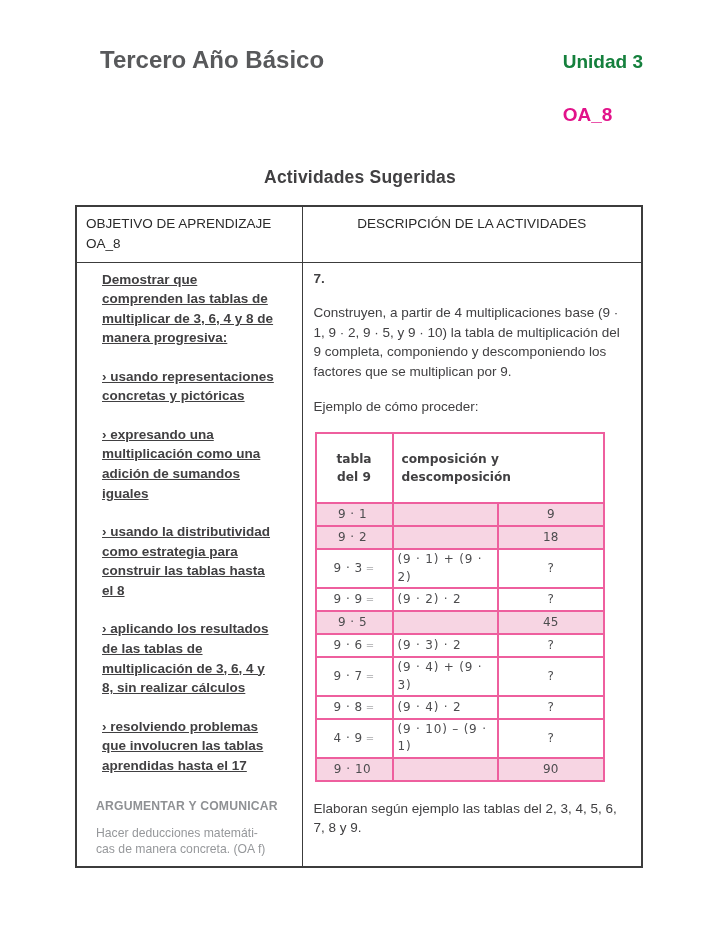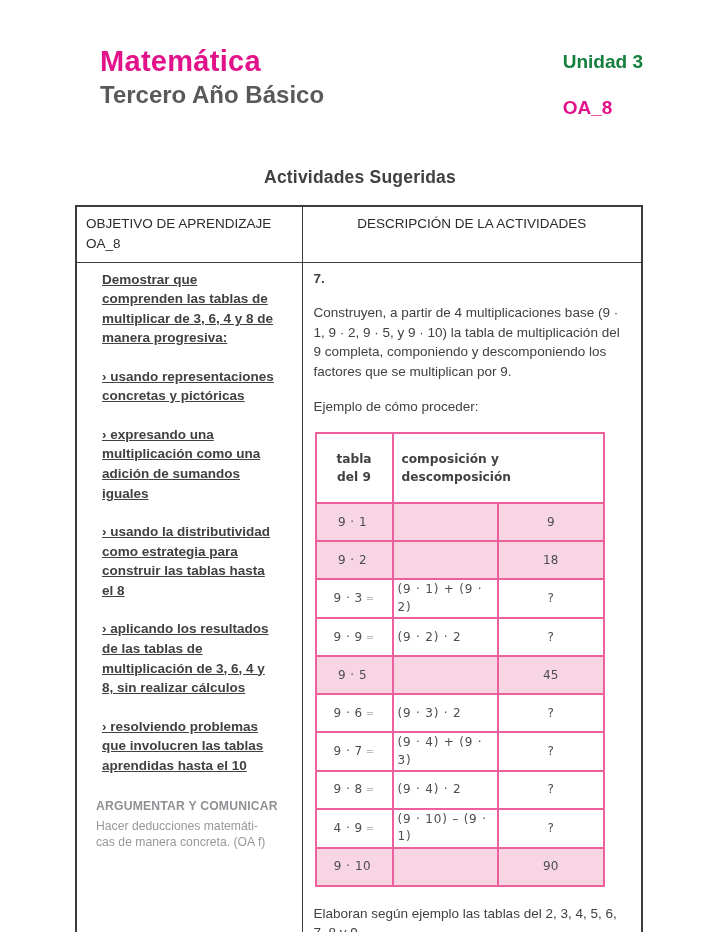--- a/index.html
+++ b/index.html
@@ -6,21 +6,21 @@
   .page{
     position:relative;width:720px;height:932px;background:#ffffff;
     font-family:"Liberation Sans",sans-serif;color:#414042;overflow:hidden;
   }
   
   .doc-header{position:absolute;top:44px;left:100px;width:543px;display:flex;justify-content:space-between;}
   .doc-title{margin:0;font-size:29px;font-weight:bold;color:#e2128a;line-height:1.2;letter-spacing:0.3px;}
   .doc-subtitle{margin:2px 0 0;font-size:24px;font-weight:bold;color:#58595b;line-height:1.2;}
   .doc-tags{text-align:left;padding-top:7px;}
   .unit-label{font-size:19px;font-weight:bold;color:#15803d;line-height:1.2;}
-  .oa-label{margin-top:23px;font-size:19px;font-weight:bold;color:#e2128a;line-height:1.2;}
+  .oa-label{margin-top:30px;font-size:19px;font-weight:bold;color:#e2128a;line-height:1.2;}
   
   .section-title{position:absolute;top:167px;left:0;width:720px;text-align:center;
     font-size:17.5px;font-weight:bold;color:#414042;letter-spacing:0.2px;}
   
   .main-table{position:absolute;left:75px;top:205px;width:568px;height:615px;
     border-collapse:collapse;table-layout:fixed;}
   .main-table th,.main-table td{border:1px solid #3c3c3c;}
   .main-table{border:2px solid #3c3c3c;}
   .main-table th{height:52px;vertical-align:top;padding:7px 9px;font-size:13.5px;
     color:#2b2b2b;font-weight:normal;box-sizing:border-box;line-height:1.5;}
@@ -29,45 +29,44 @@
   .main-table td{vertical-align:top;box-sizing:border-box;}
   .cell-objective{padding:7px 10px 8px 9px;font-size:13.5px;font-weight:bold;line-height:1.45;}
   .cell-objective p{margin:0 16px 19px;text-decoration:underline;}
   .cell-description{padding:6px 11px 8px 11px;font-size:13.5px;line-height:1.45;}
   .activity-number{margin:0 0 15px;font-weight:bold;}
   .activity-paragraph{margin:0 0 16px;}
   .example-label{margin:0 0 15px;}
   .closing-paragraph{margin:17px 0 0;}
   
   .note-block{margin:23px 0 0 10px;color:#96989b;font-size:12.2px;line-height:1.35;font-weight:bold;}
-  .note-title{letter-spacing:0.2px;margin-bottom:3px;color:#8f9194;}
+  .note-title{letter-spacing:0.2px;margin-bottom:10px;color:#8f9194;}
   .note-line{font-weight:normal;color:#96989b;}
   
   .mult-table{border-collapse:collapse;table-layout:fixed;width:290px;margin:0 0 0 1px;
     font-family:"DejaVu Sans",sans-serif;font-size:12px;color:#4d4d4f;}
   .mult-table th,.mult-table td{border:2px solid #ee5f9e;box-sizing:border-box;}
   .mult-table th{height:27px;background:#ffffff;font-weight:bold;font-size:12.2px;color:#414042;
     vertical-align:middle;padding:16px 8px;}
   .mult-th-left{width:77px;text-align:center;padding:2px 3px;}
   .mult-th-right{text-align:left;}
-  .mult-table td{height:38px;vertical-align:middle;padding:1px 4px;}
+  .mult-table td{height:23px;vertical-align:middle;padding:1px 4px;}
   .mult-expr{width:77px;text-align:center;letter-spacing:0.5px;}
   .mult-comp{text-align:left;padding-left:9px;letter-spacing:0.8px;}
   .mult-res{width:64px;text-align:center;}
   .mult-table tr.hl td{background:#f7d5e3;}
   .eq-sign{color:#bcbcbe;font-size:10px;margin-left:3px;}
 </style>
 </head>
 <body>
 
 <div class="page">
 
   <div class="doc-header">
     <div>
-      <h1 class="doc-title">Matemática</h1>
       <h2 class="doc-subtitle">Tercero Año Básico</h2>
     </div>
     <div class="doc-tags">
       <div class="unit-label">Unidad 3</div>
       <div class="oa-label">OA_8</div>
     </div>
   </div>
 
   <div class="section-title">Actividades Sugeridas</div>
 
@@ -79,21 +78,21 @@
       </tr>
     </thead>
     <tbody>
       <tr>
         <td class="cell-objective">
           <p>Demostrar que comprenden las tablas de multiplicar de 3, 6, 4 y 8 de manera progresiva:</p>
           <p>› usando representaciones concretas y pictóricas</p>
           <p>› expresando una multiplicación como una adición de sumandos iguales</p>
           <p>› usando la distributividad como estrategia para construir las tablas hasta el 8</p>
           <p>› aplicando los resultados de las tablas de multiplicación de 3, 6, 4 y 8, sin realizar cálculos</p>
-          <p>› resolviendo problemas que involucren las tablas aprendidas hasta el 10</p>
+          <p>› resolviendo problemas que involucren las tablas aprendidas hasta el 17</p>
           <div class="note-block">
             <div class="note-title">ARGUMENTAR Y COMUNICAR</div>
             <div class="note-line">Hacer deducciones matemáti-</div>
             <div class="note-line">cas de manera concreta. (OA f)</div>
           </div>
         </td>
         <td class="cell-description">
           <p class="activity-number">7.</p>
           <p class="activity-paragraph">Construyen, a partir de 4 multiplicaciones base (9 · 1, 9 · 2, 9 · 5, y 9 · 10) la tabla de multiplicación del 9 completa, componiendo y descomponiendo los factores que se multiplican por 9.</p>
           <p class="example-label">Ejemplo de cómo proceder:</p>

